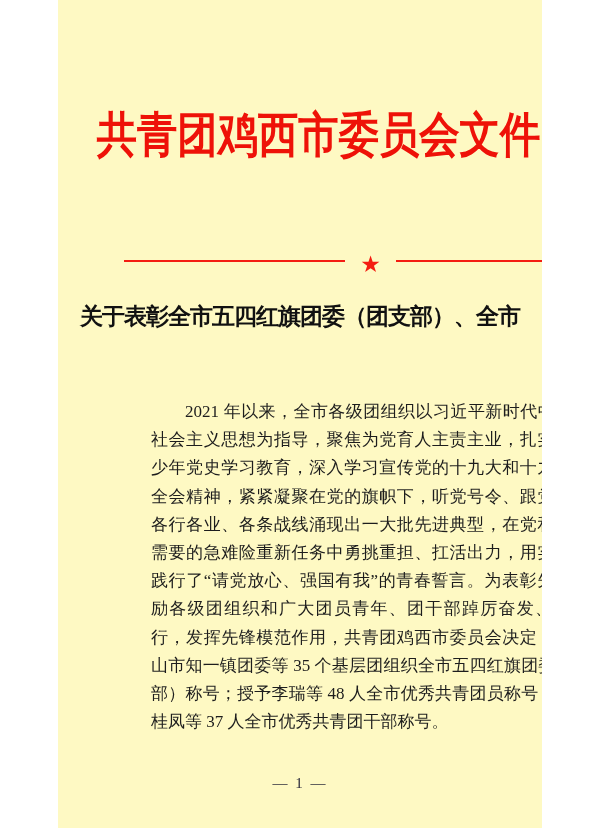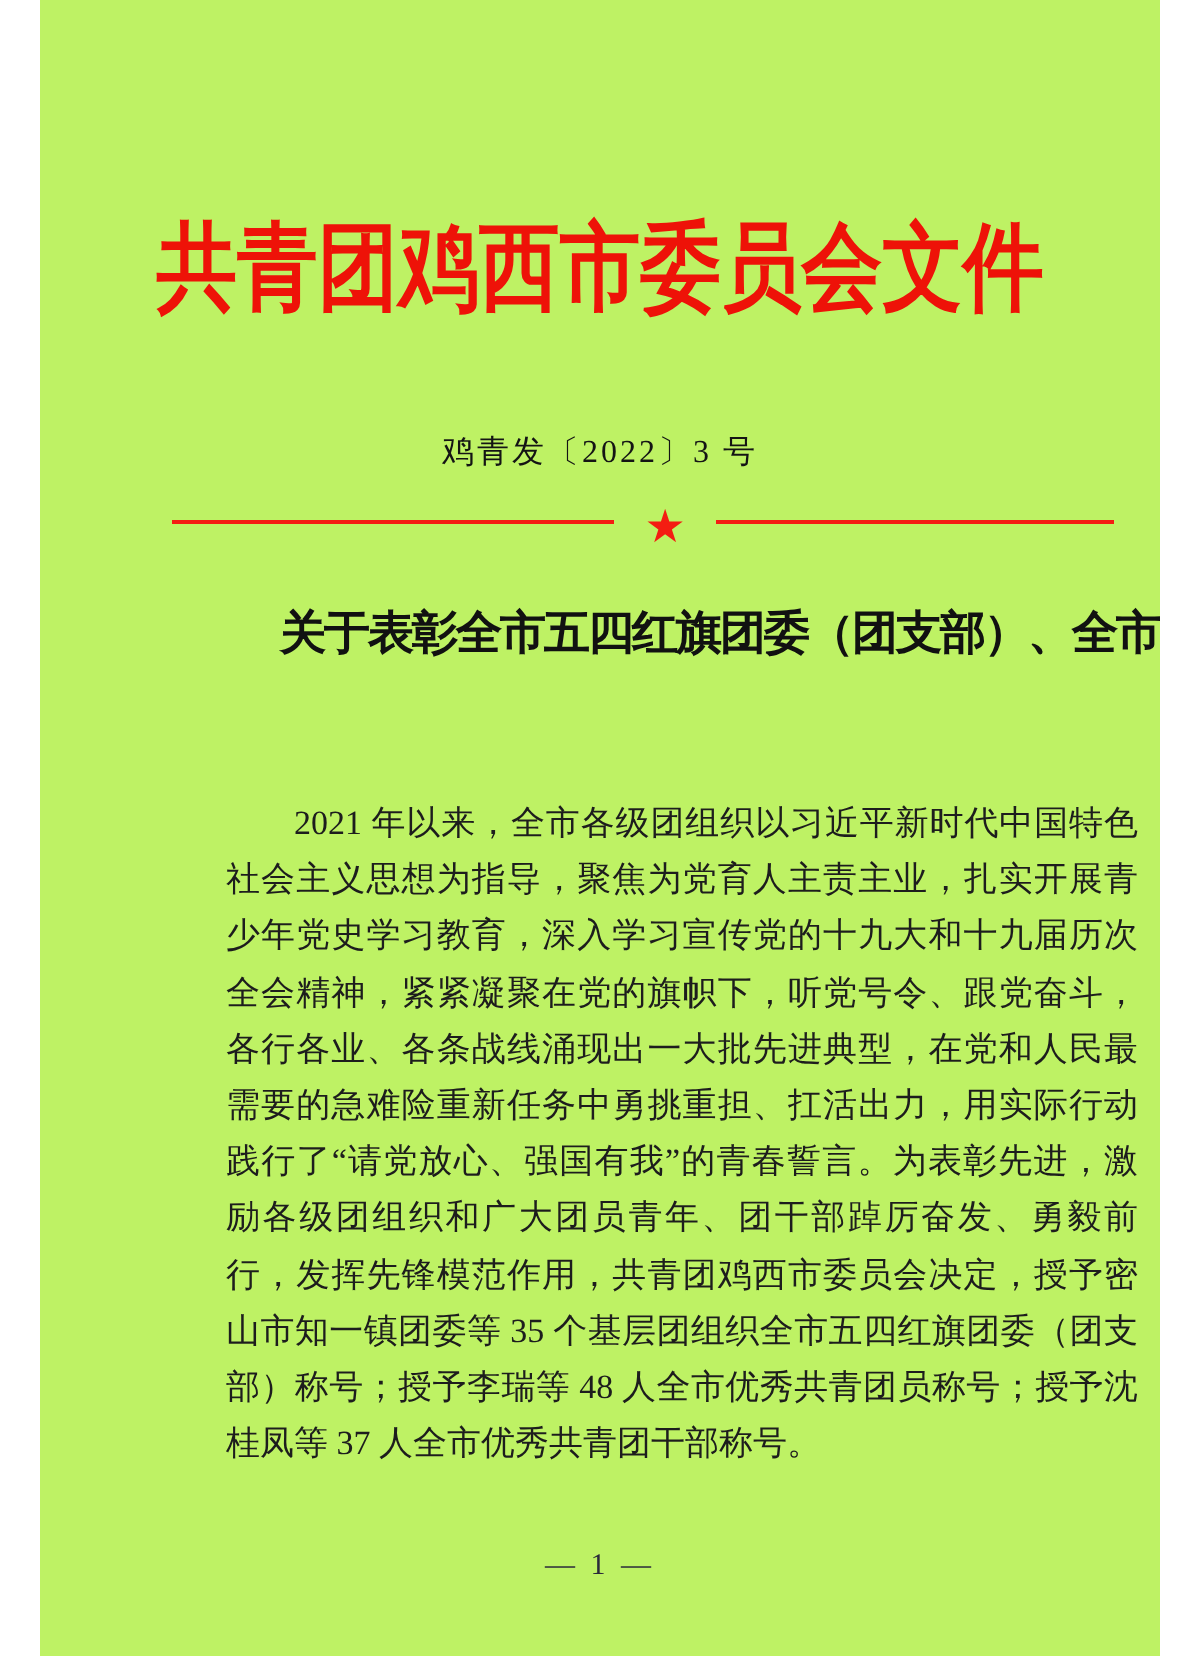--- a/index.html
+++ b/index.html
@@ -1,22 +1,22 @@
 <!DOCTYPE html>
 <html><head>
 <meta charset="utf-8">
 <style>
   * { margin: 0; padding: 0; box-sizing: border-box; }
   html, body { background: #ffffff; }
   .page {
     position: relative;
-    width: 560px;
+    width: 484px;
     height: 828px;
     margin: 0 auto;
-    background: #bef264;
+    background: #fef9c3;
     font-family: "Liberation Serif", "DejaVu Serif", serif;
     overflow: hidden;
   }
   .org-title {
     position: absolute;
     top: 101px;
     left: 0;
     width: 100%;
     text-align: center;
     font-size: 48px;
@@ -63,21 +63,21 @@
     font-size: 23px;
     line-height: 23px;
     transform: translateY(1px);
     font-family: "DejaVu Sans", sans-serif;
   }
   .doc-title {
     position: absolute;
     top: 301px;
     left: 0;
     width: 100%;
-    text-align: right;
+    text-align: center;
     font-size: 23px;
     font-weight: bold;
     line-height: 31px;
     color: #111111;
     letter-spacing: -1px;
   }
   .doc-body {
     position: absolute;
     top: 398px;
     left: 64px;
@@ -103,21 +103,20 @@
     letter-spacing: 2px;
   }
 </style>
 </head>
 <body>
 
 <div class="page">
 
   <h1 class="org-title">共青团鸡西市委员会文件</h1>
 
-  <div class="doc-number">鸡青发〔2022〕3 号</div>
 
   <div class="star-rule">
     <div class="rule-seg left"></div>
     <div class="star-gap">
       <span class="star">★</span>
     </div>
     <div class="rule-seg right"></div>
   </div>
 
   <h2 class="doc-title">

